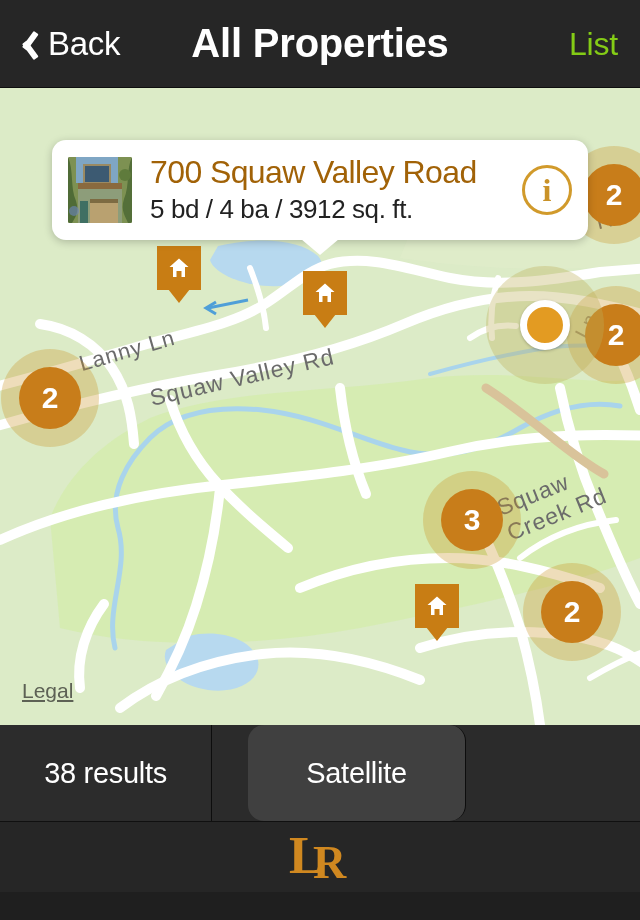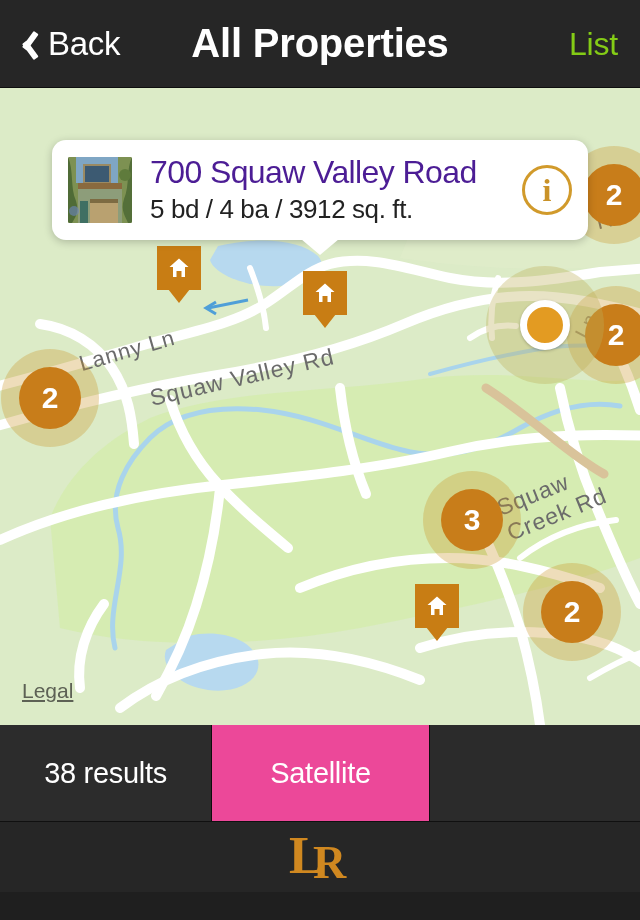--- a/index.html
+++ b/index.html
@@ -98,47 +98,47 @@
     border-left:19px solid transparent; border-right:19px solid transparent;
     border-top:16px solid #fff;
   }
   .thumb {
     width:64px; height:66px; flex:0 0 auto; border-radius:2px;
     overflow:hidden; position:relative; background:#6c7f4a;
   }
   .thumb svg { display:block; width:100%; height:100%; }
   .card-text { flex:1 1 auto; padding-left:18px; overflow:hidden; }
   .card-title {
-    font-size:32px; color:#4c1d95; letter-spacing:-0.6px; line-height:1.08;
+    font-size:32px; color:#a16207; letter-spacing:-0.6px; line-height:1.08;
     white-space:nowrap;
   }
   .card-sub {
     font-size:26px; color:#222; letter-spacing:-0.4px;
     margin-top:4px; white-space:nowrap;
   }
   .info-icon {
     width:50px; height:50px; flex:0 0 auto; border-radius:50%;
     border:3px solid #d19a2b; color:#c99228;
     display:flex; align-items:center; justify-content:center;
     font-size:32px; font-weight:bold; font-family:"Liberation Serif", serif;
     cursor:pointer;
   }
 
   
   .actionbar {
     position:absolute; top:725px; left:0; width:640px; height:97px;
-    display:flex; z-index:45; border-bottom:1px solid #101010;
+    display:flex; z-index:45; border-bottom:1px solid #101010;gap:36px;
   }
   .act {
     display:flex; align-items:center; justify-content:center;
     color:#fff; font-size:29px; letter-spacing:-0.3px;
     height:100%; cursor:pointer;
   }
   .act-results { width:212px; background:#2c2c2c; border-right:1px solid #0d0d0d; }
-  .act-satellite { width:218px; background:#ec4899; border-right:1px solid #0d0d0d; }
+  .act-satellite { width:218px; background:#404040; border-right:1px solid #0d0d0d;border-radius:16px; }
   .act-search { flex:1 1 auto; background:#4a4a4a; }
 
   
   .tabbar {
     position:absolute; top:822px; left:0; width:640px; height:98px;
     background:#262626; display:flex; z-index:45;
   }
   .tab {
     flex:1 1 0; display:flex; flex-direction:column;
     align-items:center; justify-content:center; gap:2px;

